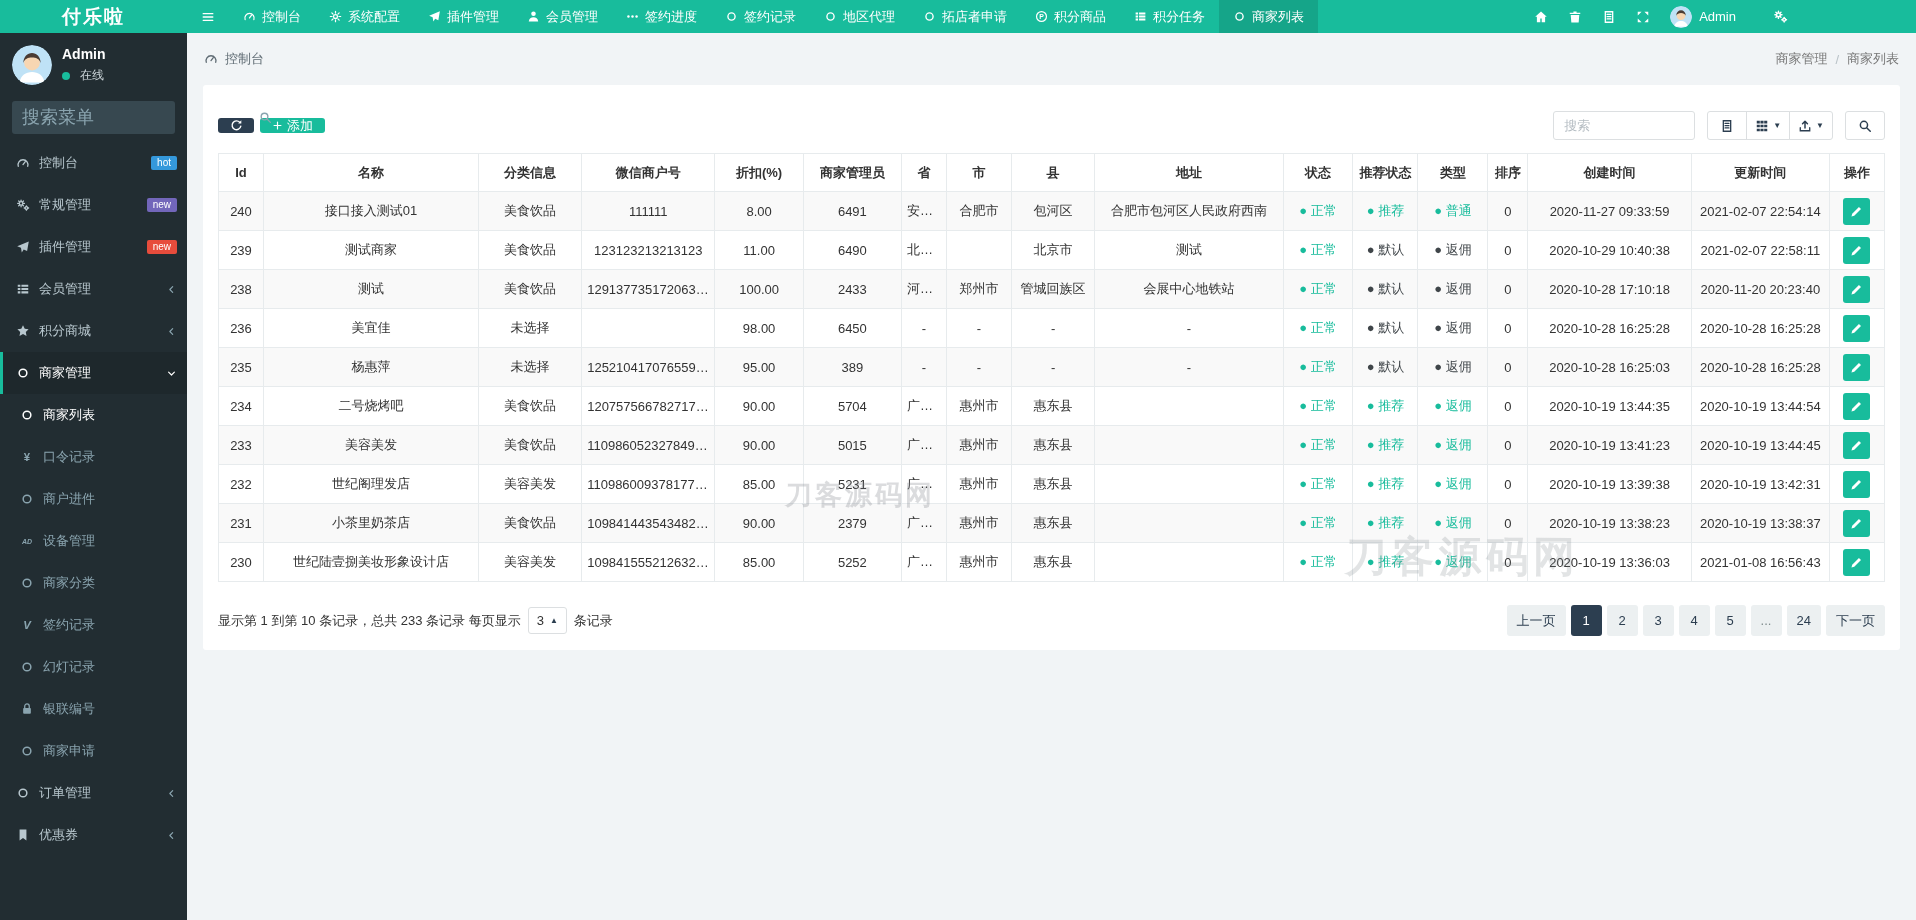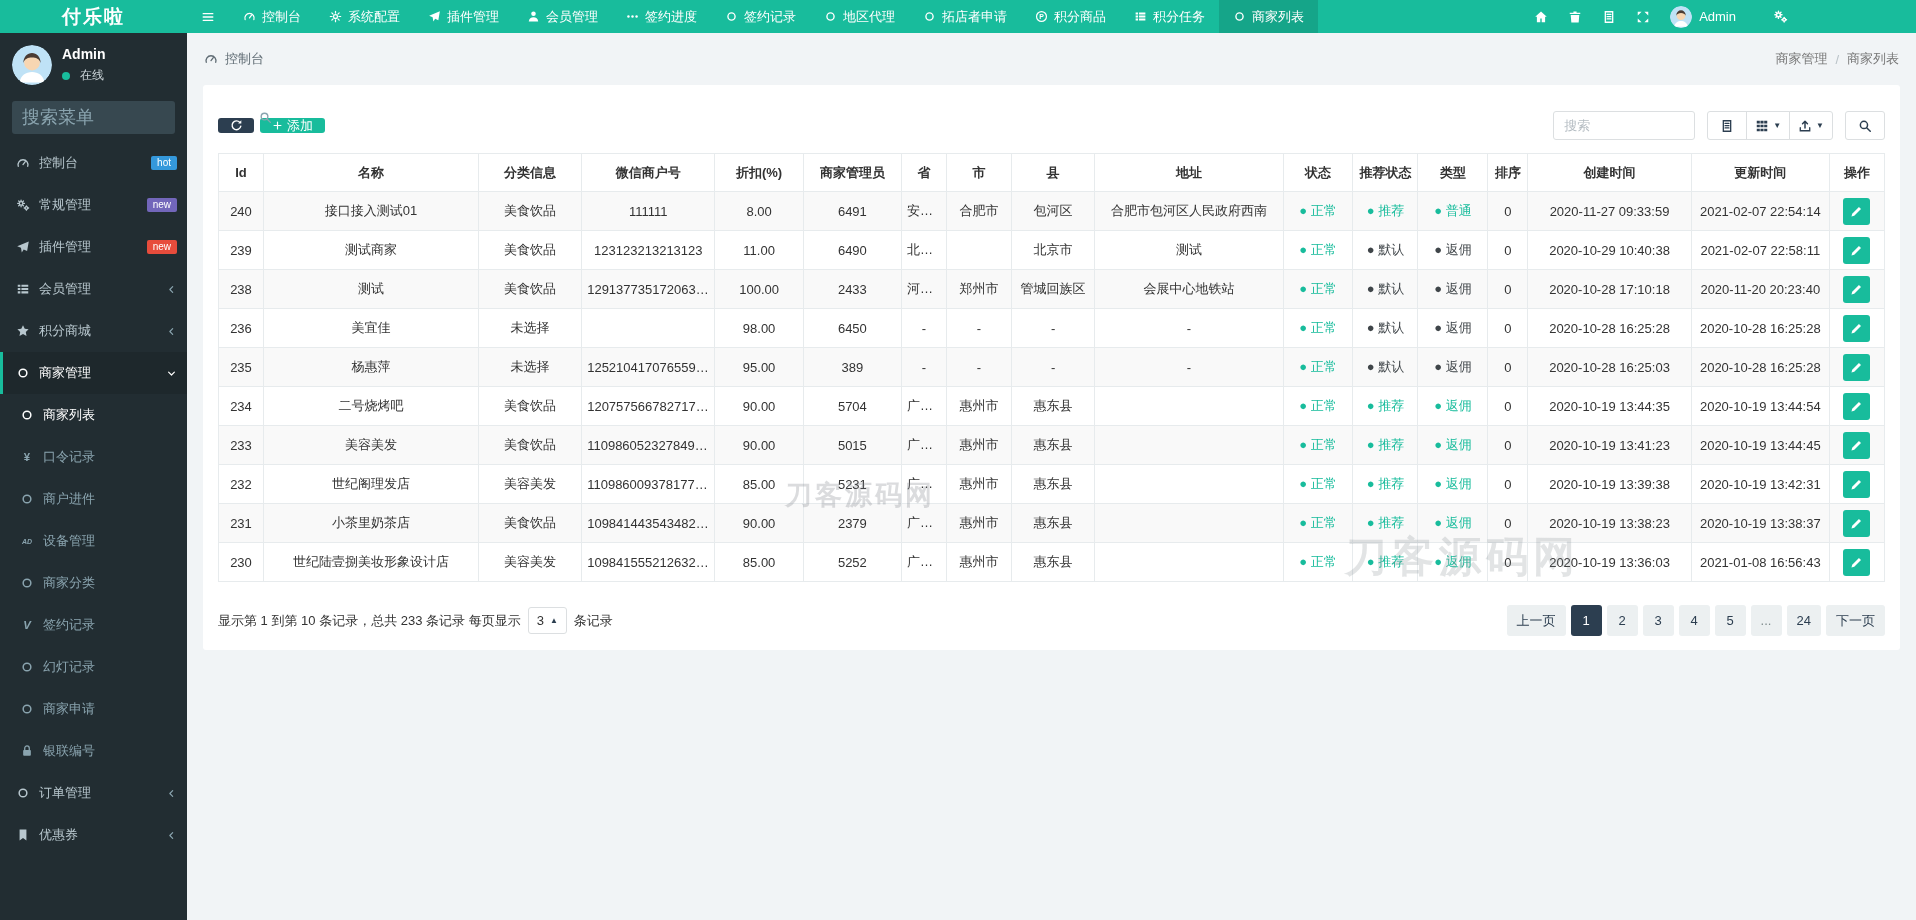--- a/index.html
+++ b/index.html
@@ -343,30 +343,30 @@
             <span class="label">签约记录</span>
           </div>
           <div class="menu-item">
             <svg class="ic" viewBox="0 0 16 16" style="width:14px;height:14px">
               <circle class="s2" cx="8" cy="8" r="4.4"></circle>
             </svg>
             <span class="label">幻灯记录</span>
           </div>
           <div class="menu-item">
             <svg class="ic" viewBox="0 0 16 16" style="width:14px;height:14px">
-              <circle class="s2" cx="8" cy="8" r="4.4"></circle>
-            </svg>
-            <span class="label">商家申请</span>
-          </div>
-          <div class="menu-item">
-            <svg class="ic" viewBox="0 0 16 16" style="width:14px;height:14px">
               <rect x="3.6" y="6.8" width="8.8" height="6.6" rx="1"></rect>
               <path class="s" d="M5.4 6.8V4.8a2.6 2.6 0 0 1 5.2 0v2"></path>
             </svg>
             <span class="label">银联编号</span>
+          </div>
+          <div class="menu-item">
+            <svg class="ic" viewBox="0 0 16 16" style="width:14px;height:14px">
+              <circle class="s2" cx="8" cy="8" r="4.4"></circle>
+            </svg>
+            <span class="label">商家申请</span>
           </div>
         </div>
         <div class="menu-item">
           <svg class="ic" viewBox="0 0 16 16" style="width:14px;height:14px">
             <circle class="s2" cx="8" cy="8" r="4.4"></circle>
           </svg>
           <span class="label">订单管理</span>
           <span class="chev">
             <svg class="ic" viewBox="0 0 16 16" style="width:11px;height:11px">
               <path class="s2" d="M9.7 3.8L5.6 8l4.1 4.2"></path>

